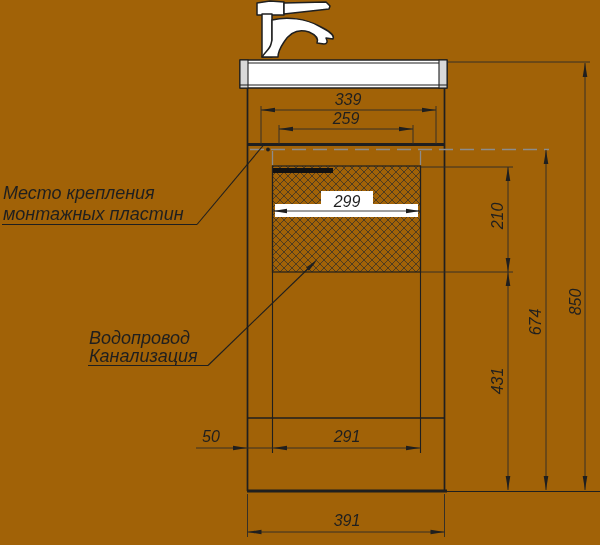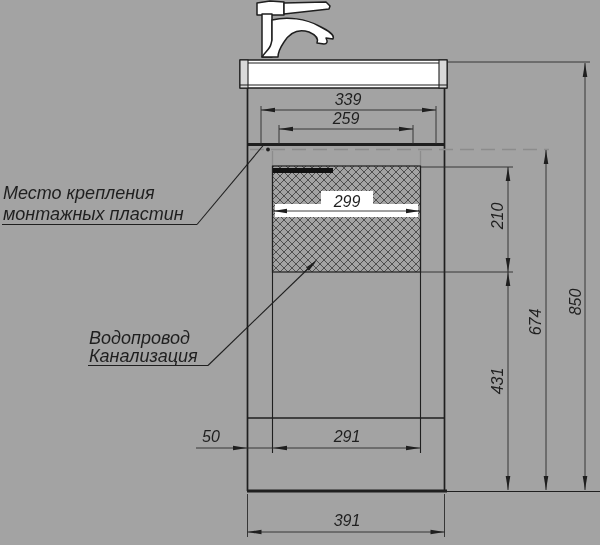--- a/index.html
+++ b/index.html
@@ -1,16 +1,16 @@
 <!DOCTYPE html>
 <html><head>
 <meta charset="utf-8">
 <style>
   html,body { margin:0; padding:0; background:#ffffff; }
-  .stage { width:600px; height:545px; position:relative; background:#a3a3a3; overflow:hidden; }
+  .stage { width:600px; height:545px; position:relative; background:#a16207; overflow:hidden; }
   svg { display:block; }
   .ln   { stroke:#1f1f1f; stroke-width:1.1; fill:none; }
   .ln2  { stroke:#1f1f1f; stroke-width:1.7; fill:none; }
   .thick{ stroke:#1f1f1f; stroke-width:3;   fill:none; }
   .ext  { stroke:#2a2a2a; stroke-width:0.9; fill:none; }
   .dim  { stroke:#2a2a2a; stroke-width:0.9; fill:none; }
   .gray { stroke:#8c8c8c; stroke-width:1.3; fill:none; }
   .arrow{ fill:#1f1f1f; stroke:none; }
   .shape{ fill:#ffffff; stroke:#1f1f1f; stroke-width:1.5; stroke-linejoin:round; }
   .cap  { fill:#d9d9d9; stroke:#1f1f1f; stroke-width:1.1; }

